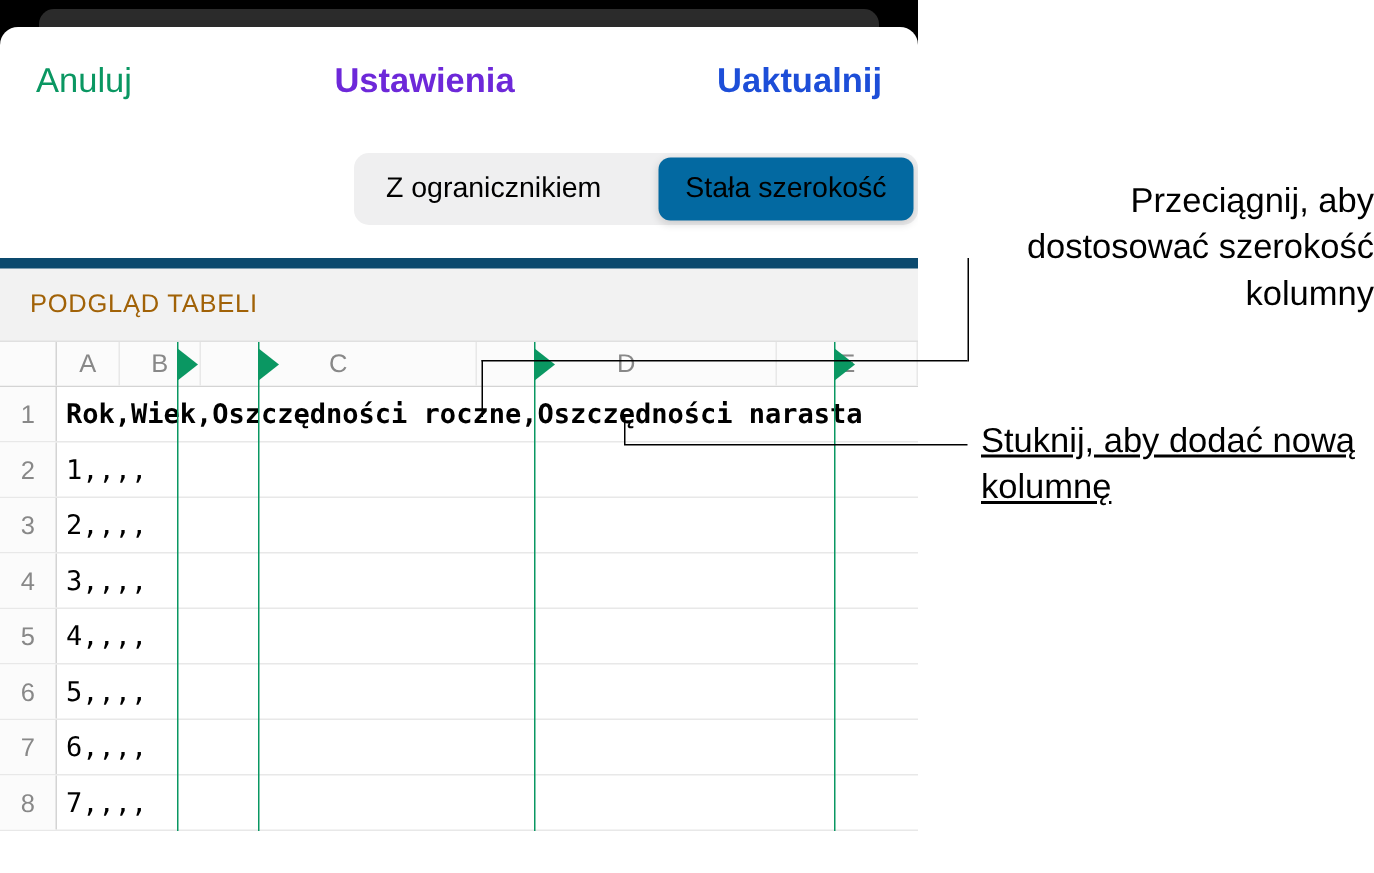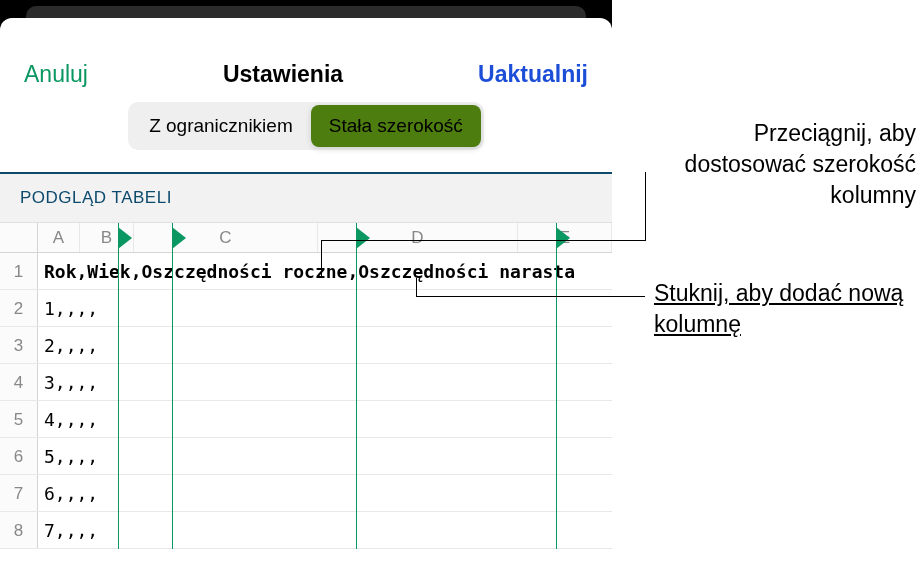--- a/index.html
+++ b/index.html
@@ -38,75 +38,76 @@
       left: 0;
       right: 0;
       bottom: 0;
       background: #fff;
       border-radius: 12px 12px 0 0;
       overflow: hidden;
     }
     .modal-header {
       height: 70px;
       display: flex;
-      align-items: flex-end;
+      align-items: center;
       justify-content: space-between;
       padding: 0 24px;
     }
     .cancel-btn {
       color: #0a9762;
       font-size: 23px;
       background: none;
       border: none;
       cursor: pointer;
     }
     .title {
       font-size: 23px;
       font-weight: 700;
-      color: #000000;
+      color: #6d28d9;
     }
     .update-btn {
       color: #1d4ed8;
       font-size: 23px;
       font-weight: 700;
       background: none;
       border: none;
       cursor: pointer;
     }
     .segmented-wrap {
       display: flex;
-      justify-content: center;
+      justify-content: flex-end;
       padding: 14px 0 22px 0;
     }
     .segmented {
       display: flex;
       background: #efeff0;
       border-radius: 10px;
       padding: 3px;
     }
     .seg-option {
       padding: 10px 18px;
       font-size: 19px;
       color: #000;
       border: none;
       background: transparent;
       border-radius: 8px;
       cursor: pointer;
     }
     .seg-option.active {
-      background: #4d7c0f;
+      background: #0369a1;
       box-shadow: 0 2px 6px rgba(0,0,0,0.15);
+      margin-left: 20px;
     }
     .section-label {
       background: #f2f2f2;
       padding: 14px 20px;
       font-size: 17px;
-      color: #0c4a6e;
+      color: #a16207;
       letter-spacing: 0.5px;
-      border-top: 2px solid #0c4a6e;
+      border-top: 7px solid #0c4a6e;
       border-bottom: 1px solid #e0e0e0;
     }
     .table-preview {
       position: relative;
       background: #fff;
     }
     .col-header-row {
       display: flex;
       height: 30px;
       border-bottom: 1px solid #d4d4d4;

